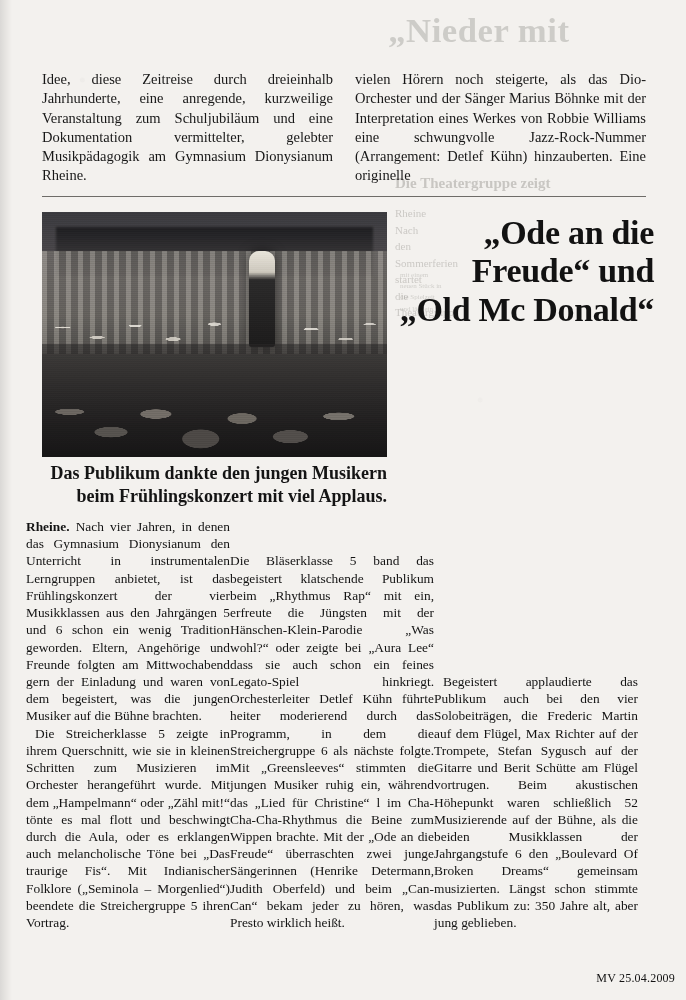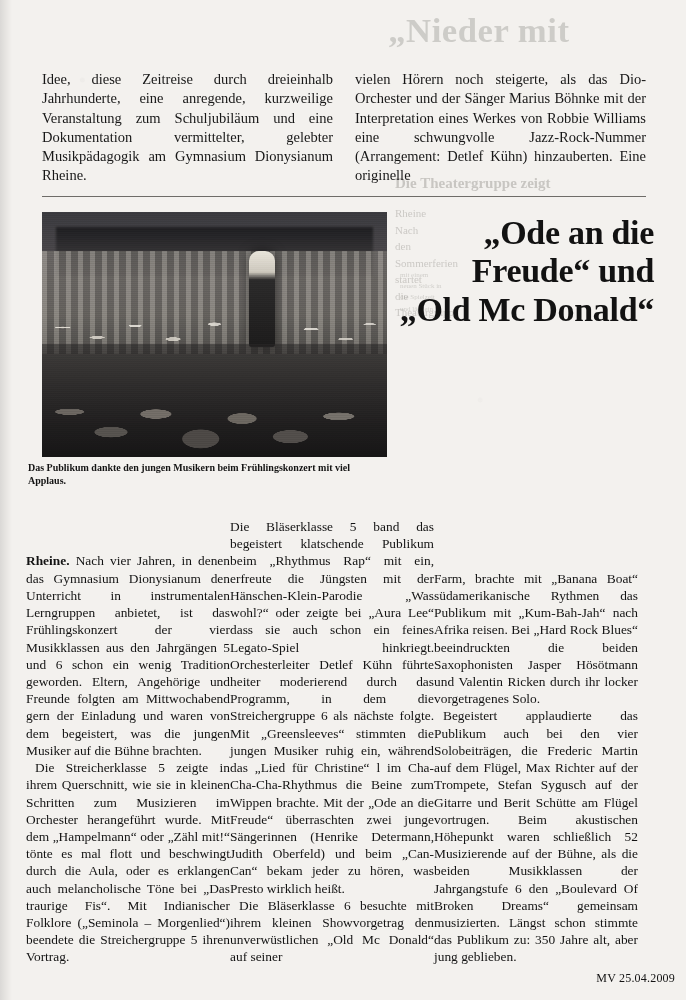--- a/index.html
+++ b/index.html
@@ -164,27 +164,28 @@
   .photo .grain {
     position: absolute;
     inset: 0;
     background-image:
       repeating-linear-gradient(0deg, rgba(255,255,255,.035) 0 1px, rgba(0,0,0,.03) 1px 2px);
     mix-blend-mode: overlay;
   }
 
   .caption {
     position: absolute;
-    left: 28px;
+    left: 42px;
     top: 462px;
     width: 345px;
-    font-size: 10px;
+    font-size: 18px;
     font-weight: bold;
     line-height: 1.25;
     color: #141414;
+    text-align: right;
   }
 
   
   .headline {
     position: absolute;
     left: 398px;
     top: 214px;
     width: 256px;
     text-align: right;
     font-size: 34px;
@@ -272,22 +273,20 @@
   <div class="body-cols">
     <div class="bcol">
       <p class="first">
         <span class="dateline">Rheine.</span>
         <span>Nach vier Jahren, in denen das Gymnasium Dionysianum den Unterricht in instrumentalen Lerngruppen anbietet, ist das Frühlingskonzert der vier Musikklassen aus den Jahrgängen 5 und 6 schon ein wenig Tradition geworden. Eltern, Angehörige und Freunde folgten am Mittwochabend gern der Einladung und waren von dem begeistert, was die jungen Musiker auf die Bühne brachten.</span>
       </p>
       <p>Die Streicherklasse 5 zeigte in ihrem Querschnitt, wie sie in kleinen Schritten zum Musizieren im Orchester herangeführt wurde. Mit dem „Hampelmann“ oder „Zähl mit!“ tönte es mal flott und beschwingt durch die Aula, oder es erklangen auch melancholische Töne bei „Das traurige Fis“. Mit Indianischer Folklore („Seminola – Morgenlied“) beendete die Streichergruppe 5 ihren Vortrag.</p>
     </div>
     <div class="bcol">
       <p class="first">Die Bläserklasse 5 band das begeistert klatschende Publikum beim „Rhythmus Rap“ mit ein, erfreute die Jüngsten mit der Hänschen-Klein-Parodie „Was wohl?“ oder zeigte bei „Aura Lee“ dass sie auch schon ein feines Legato-Spiel hinkriegt. Orchesterleiter Detlef Kühn führte heiter moderierend durch das Programm, in dem die Streichergruppe 6 als nächste folgte. Mit „Greensleeves“ stimmten die jungen Musiker ruhig ein, während das „Lied für Christine“ l im Cha-Cha-Cha-Rhythmus die Beine zum Wippen brachte. Mit der „Ode an die Freude“ überraschten zwei junge Sängerinnen (Henrike Determann, Judith Oberfeld) und beim „Can-Can“ bekam jeder zu hören, was Presto wirklich heißt.</p>
-      <p>Die Bläserklasse 6 besuchte mit ihrem kleinen Showvorgetrag den unverwüstlichen „Old Mc Donald“ auf seiner</p>
     </div>
     <div class="bcol">
-      <p class="first">Farm, brachte mit „Banana Boat“ südamerikanische Rythmen das Publikum mit „Kum-Bah-Jah“ nach Afrika reisen. Bei „Hard Rock Blues“ beeindruckten die beiden Saxophonisten Jasper Hösötmann und Valentin Ricken durch ihr locker vorgetragenes Solo.</p>
       <p>Begeistert applaudierte das Publikum auch bei den vier Solobeiträgen, die Frederic Martin auf dem Flügel, Max Richter auf der Trompete, Stefan Sygusch auf der Gitarre und Berit Schütte am Flügel vortrugen. Beim akustischen Höhepunkt waren schließlich 52 Musizierende auf der Bühne, als die beiden Musikklassen der Jahrgangstufe 6 den „Boulevard Of Broken Dreams“ gemeinsam musizierten. Längst schon stimmte das Publikum zu: 350 Jahre alt, aber jung geblieben.</p>
     </div>
   </div>
 
   <div class="source">MV 25.04.2009</div>
 </div>
 
 </body></html>

